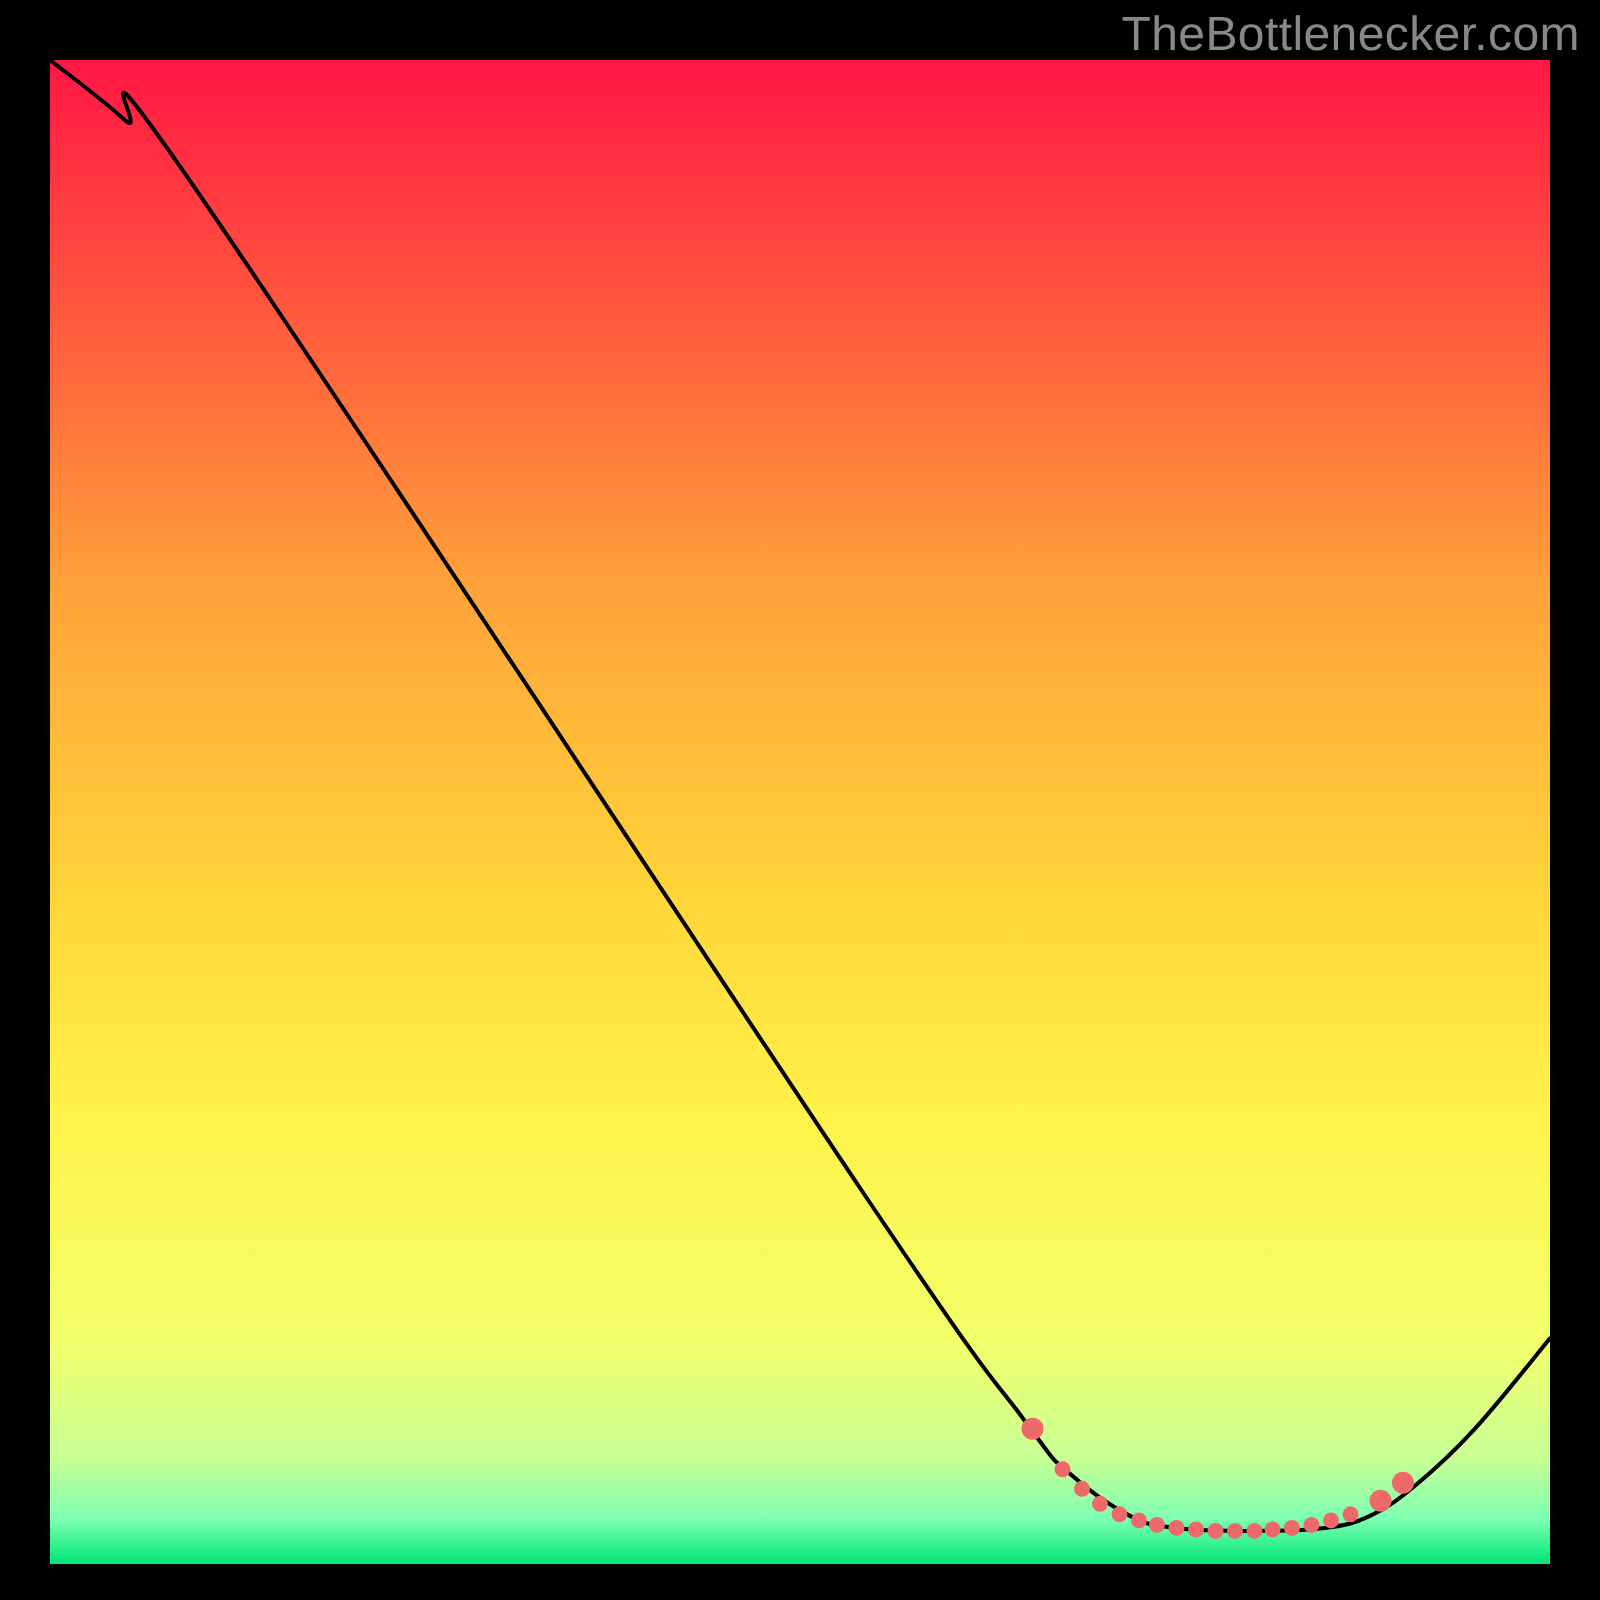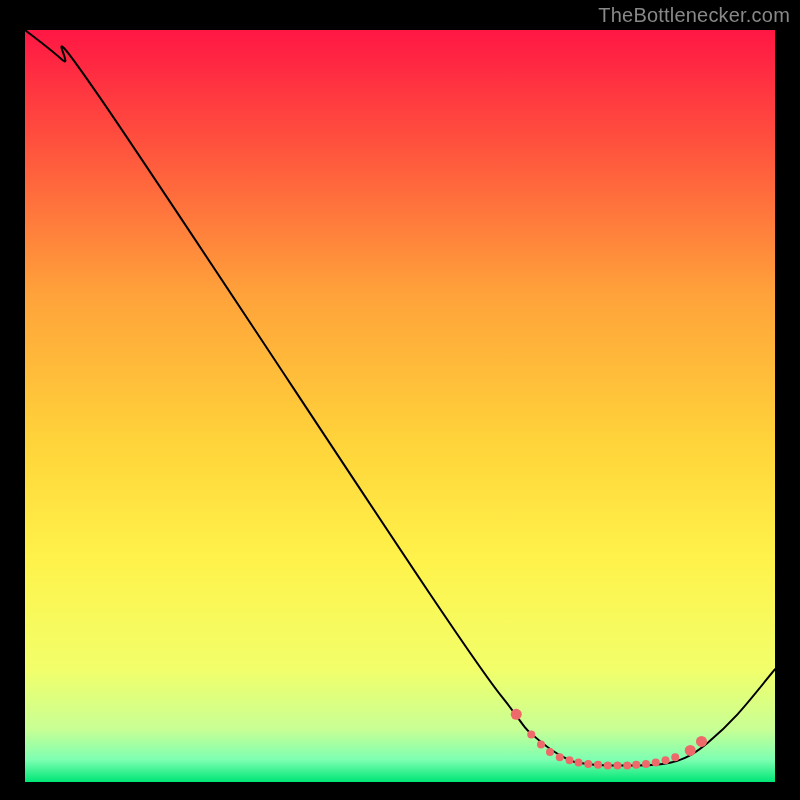--- a/index.html
+++ b/index.html
@@ -15,21 +15,21 @@
     position: relative;
     width: 800px;
     height: 800px;
     background: #000;
   }
   .attribution {
     position: absolute;
     top: 4px;
     right: 10px;
     color: #888;
-    font-size: 20px;
+    font-size: 24px;
     font-weight: 500;
     letter-spacing: 0.2px;
   }
   .plot {
     position: absolute;
     left: 25px;
     top: 30px;
     width: 750px;
     height: 752px;
     background: #000;

